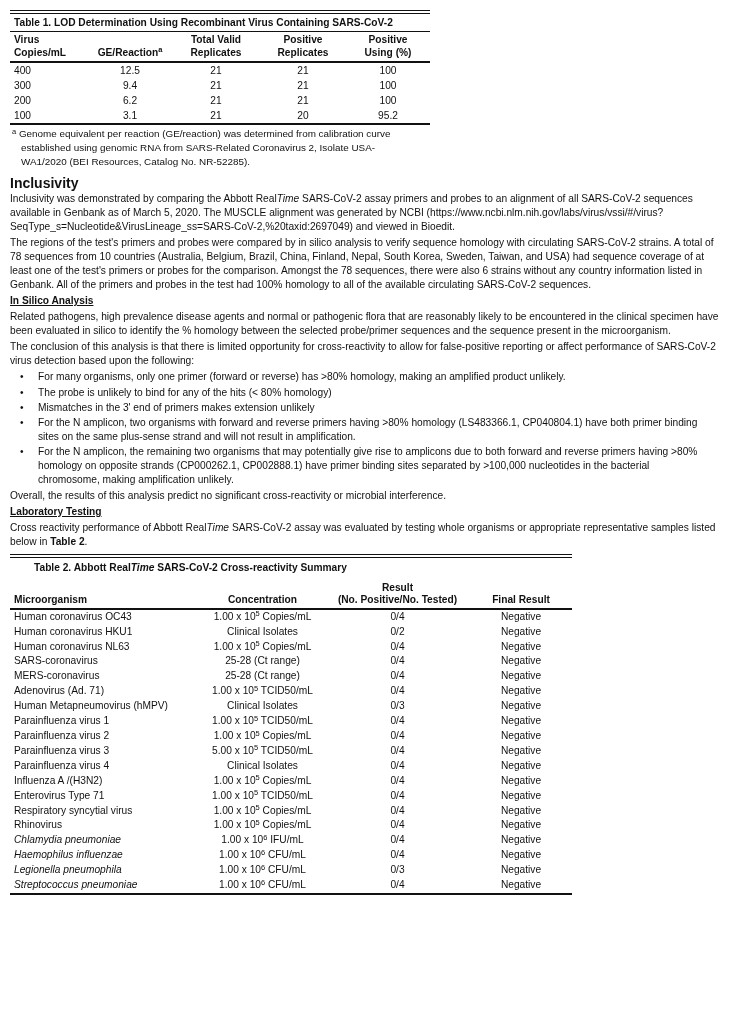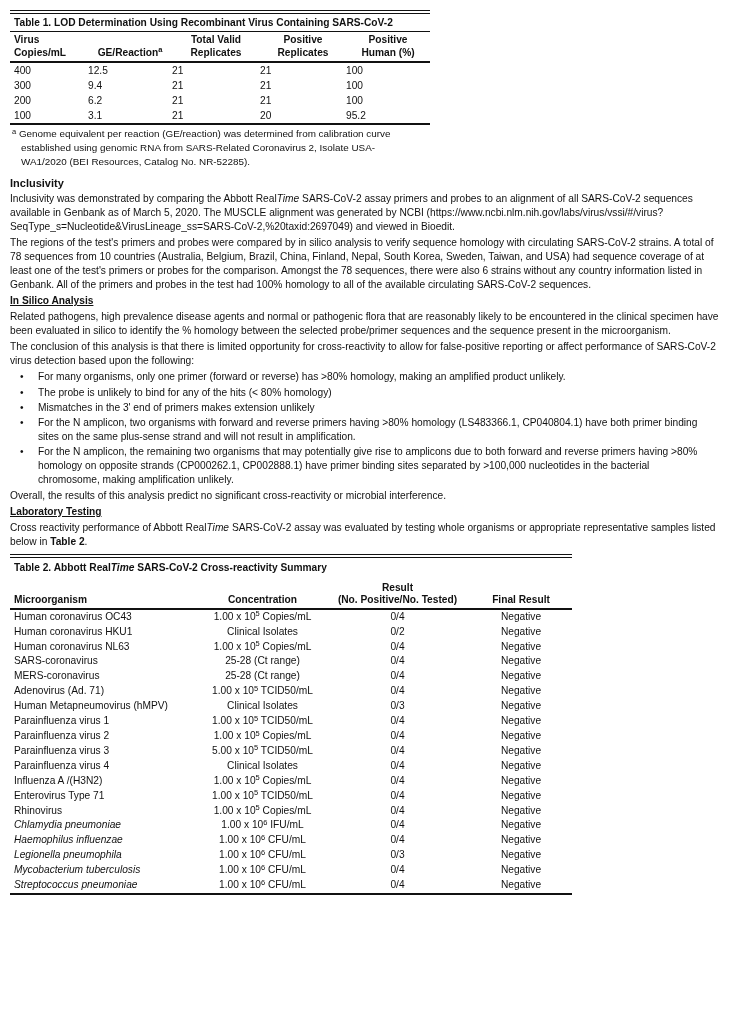--- a/index.html
+++ b/index.html
@@ -2,44 +2,44 @@
 <html><head>
 <meta charset="utf-8">
 <style>
   html,body{margin:0;padding:0;background:#fff;}
   body{
     width:755px;height:1024px;overflow:hidden;box-sizing:border-box;
     padding:6px 10px 0 10px;color:#111;
     font-family:"Liberation Sans",sans-serif;font-size:10.2px;line-height:14px;
   }
   .para{margin:2px 0;width:712px;overflow-wrap:break-word;}
-  .h1{font-weight:bold;font-size:11px;line-height:14px;margin-top:5px;}
+  .h1{font-weight:bold;font-size:14px;line-height:14px;margin-top:5px;}
   .h2{font-weight:bold;text-decoration:underline;line-height:14px;margin-top:2px;}
   sup{font-size:7.5px;vertical-align:baseline;position:relative;top:-3.5px;line-height:0;}
 
   
   .t1wrap{width:420px;border-top:4px double #111;border-bottom:2px solid #111;margin-top:4px;}
   .t1title{font-weight:bold;border-bottom:1.5px solid #111;padding:2px 4px 2px 4px;line-height:13px;}
   table{border-collapse:collapse;width:100%;table-layout:fixed;}
   .t1 thead tr{border-bottom:2px solid #111;}
   .t1 th{font-weight:bold;vertical-align:bottom;padding:2px 0 2px 0;line-height:12.5px;text-align:center;}
   .t1 th:first-child{text-align:left;padding-left:4px;}
-  .t1 td{text-align:left;line-height:15px;padding:0;}
+  .t1 td{text-align:center;line-height:15px;padding:0;}
   .t1 td:first-child{text-align:left;padding-left:4px;}
   .footnote{font-size:9.9px;line-height:13.8px;margin:2px 0 8px 2px;}
   .fn-cont{padding-left:9px;}
 
   
   .bullets{margin:2px 0;padding-left:28px;list-style:none;}
   .bullets li{position:relative;margin-bottom:1.5px;line-height:13.8px;width:664px;}
   .bullets li::before{content:"\2022";position:absolute;left:-18px;top:0;}
 
   
   .t2wrap{width:562px;border-top:4px double #111;border-bottom:2px solid #111;margin-top:5px;}
-  .t2title{font-weight:bold;padding:3px 4px 8px 4px;line-height:13px;}
+  .t2title{font-weight:bold;padding:3px 4px 8px 4px;line-height:13px;margin-left:20px;}
   .t2 th{font-weight:bold;text-align:center;padding:0;}
   .t2 .t2h1 th{line-height:11px;}
   .t2 .t2h2 th{line-height:13px;padding-bottom:2px;vertical-align:bottom;}
   .t2 .t2h2 th.left{text-align:left;padding-left:4px;}
   .t2 thead tr.t2h2{border-bottom:2px solid #111;}
   .t2 td{text-align:center;line-height:14.9px;padding:0;}
   .t2 td.name{text-align:left;padding-left:4px;}
   .t2 td.name.it{font-style:italic;}
 </style>
 </head>
@@ -70,21 +70,21 @@
             <th>
               <div>Total Valid</div>
               <div>Replicates</div>
             </th>
             <th>
               <div>Positive</div>
               <div>Replicates</div>
             </th>
             <th>
               <div>Positive</div>
-              <div>Human (%)</div>
+              <div>Using (%)</div>
             </th>
           </tr>
       </thead>
       <tbody id="t1-body">
           <tr>
             <td>400</td>
             <td>12.5</td>
             <td>21</td>
             <td>21</td>
             <td>100</td>
@@ -235,20 +235,26 @@
             <td>0/4</td>
             <td>Negative</td>
           </tr>
           <tr>
             <td class="name">Enterovirus Type 71</td>
             <td>1.00 x 10<sup>5</sup> TCID50/mL</td>
             <td>0/4</td>
             <td>Negative</td>
           </tr>
           <tr>
+            <td class="name">Respiratory syncytial virus</td>
+            <td>1.00 x 10<sup>5</sup> Copies/mL</td>
+            <td>0/4</td>
+            <td>Negative</td>
+          </tr>
+          <tr>
             <td class="name">Rhinovirus</td>
             <td>1.00 x 10<sup>5</sup> Copies/mL</td>
             <td>0/4</td>
             <td>Negative</td>
           </tr>
           <tr>
             <td class="name it">Chlamydia pneumoniae</td>
             <td>1.00 x 10<sup>6</sup> IFU/mL</td>
             <td>0/4</td>
             <td>Negative</td>
@@ -259,26 +265,20 @@
             <td>0/4</td>
             <td>Negative</td>
           </tr>
           <tr>
             <td class="name it">Legionella pneumophila</td>
             <td>1.00 x 10<sup>6</sup> CFU/mL</td>
             <td>0/3</td>
             <td>Negative</td>
           </tr>
           <tr>
-            <td class="name it">Mycobacterium tuberculosis</td>
-            <td>1.00 x 10<sup>6</sup> CFU/mL</td>
-            <td>0/4</td>
-            <td>Negative</td>
-          </tr>
-          <tr>
             <td class="name it">Streptococcus pneumoniae</td>
             <td>1.00 x 10<sup>6</sup> CFU/mL</td>
             <td>0/4</td>
             <td>Negative</td>
           </tr>
         </tbody>
     </table>
   </div>
 
 </div>

